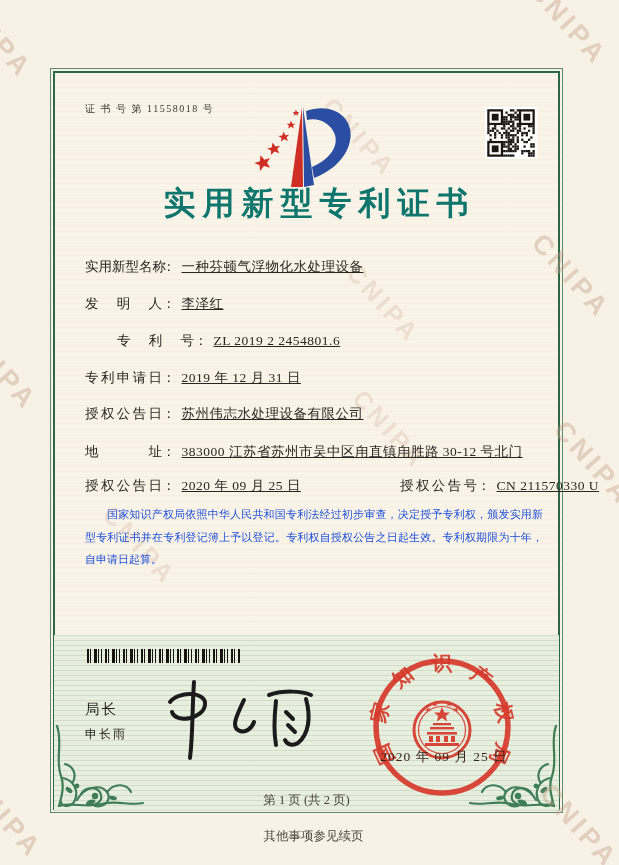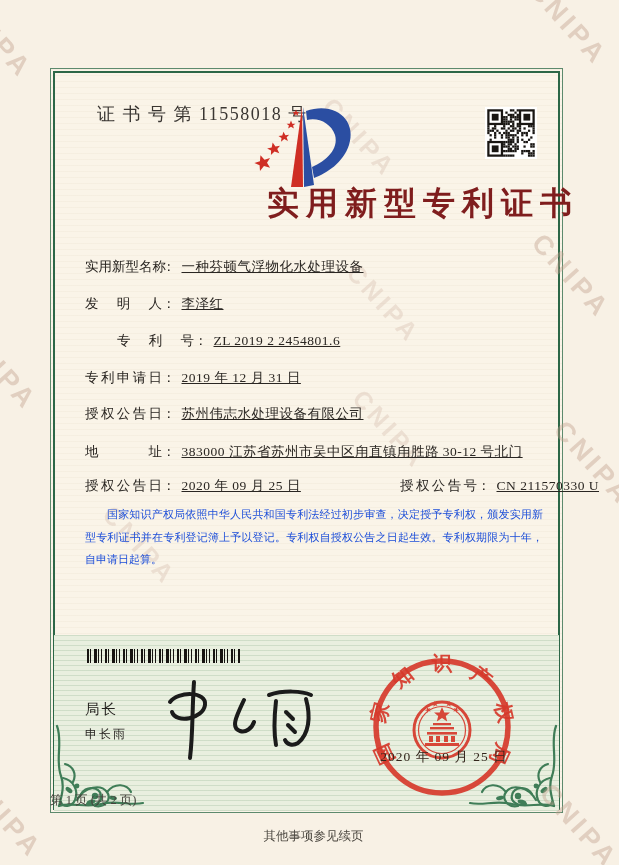--- a/index.html
+++ b/index.html
@@ -32,26 +32,26 @@
     position:absolute; left:54px; top:635px; width:505px; height:176px; z-index:1;
     background:#e9efdf;
   }
   .band .texture {
     position:absolute; inset:0;
     background:repeating-linear-gradient(180deg, rgba(140,175,140,0.28) 0 1px, transparent 1px 5px);
   }
   .corner-orn { position:absolute; z-index:3; }
   .corner-orn.right { transform:scaleX(-1); }
   
-  .cert-no { position:absolute; left:85px; top:102px; font-size:18px; letter-spacing:1.5px; color:#3a3632; z-index:4;margin-left:12px; }
+  .cert-no { position:absolute; left:85px; top:102px; font-size:10px; letter-spacing:1.5px; color:#3a3632; z-index:4; }
   .logo { position:absolute; left:251px; top:99px; z-index:4; }
   .qr { position:absolute; left:485px; top:107px; width:52px; height:52px; background:#ffffff; z-index:4; }
   .title {
-    position:absolute; left:60px; right:40px; top:182px; text-align:right;
-    font-size:32px; font-weight:bold; letter-spacing:7px; color:#7f1d1d; z-index:4;
+    position:absolute; left:60px; right:40px; top:182px; text-align:center;
+    font-size:32px; font-weight:bold; letter-spacing:7px; color:#0f766e; z-index:4;
   }
   
   .row { position:absolute; left:85px; font-size:13.5px; color:#2a2622; white-space:nowrap; z-index:4; }
   .flabel { display:inline-block; width:77px; text-align:justify; text-align-last:justify; vertical-align:top; }
   .colon { display:inline-block; margin-right:6px; }
   .fvalue { letter-spacing:0.5px;text-decoration:underline; }
   .grant-right { position:absolute; left:315px; top:0; }
   
   .body-text { position:absolute; left:85px; top:503px; width:458px; z-index:4; }
   .body-text p { margin:0; font-size:11px; line-height:22.5px; text-indent:2em; color:#1d4ed8; text-align:justify; }
@@ -66,21 +66,21 @@
       #171411 14px 15px, transparent 15px 18px);
   }
   .director-title { position:absolute; left:85px; top:700px; font-size:14.5px; letter-spacing:2px; z-index:4; }
   .director-name  { position:absolute; left:85px; top:726px; font-size:12px; letter-spacing:2px; z-index:4; }
   .signature { position:absolute; left:148px; top:672px; z-index:4; }
   .seal { position:absolute; left:367px; top:652px; z-index:4; }
   .seal-date {
     position:absolute; left:378px; top:748px; width:132px; text-align:center;
     font-size:13.5px; color:#33261c; letter-spacing:1px; z-index:5; white-space:nowrap;
   }
-  .footer-page { position:absolute; left:50px; width:513px; top:792px; font-size:12.5px; color:#45423c; z-index:4; }
+  .footer-page { position:absolute; left:50px; width:513px; top:792px; text-align:center; font-size:12.5px; color:#45423c; z-index:4; }
   .note { position:absolute; left:0; width:619px; top:828px; text-align:center; font-size:12.5px; color:#4a463f; z-index:4;padding-left:8px; }
   svg text { font-family:"Liberation Serif","DejaVu Serif",serif; }
 </style>
 </head>
 <body>
 
 <div class="scan">
 
   <svg width="0" height="0" style="position:absolute">
     <defs>

